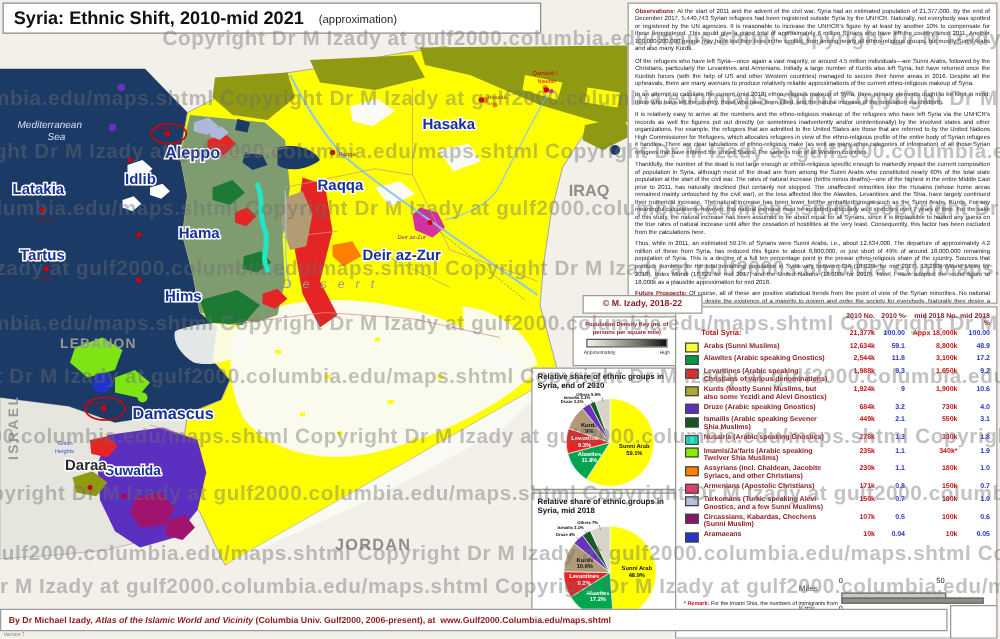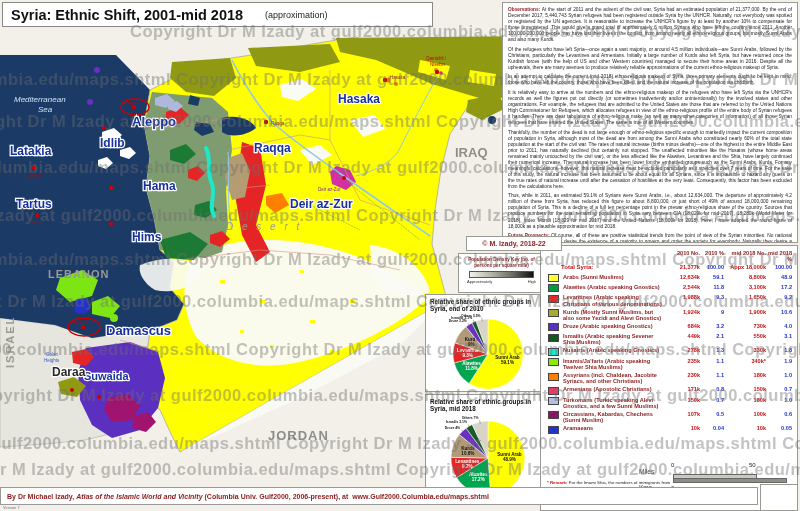--- a/index.html
+++ b/index.html
@@ -3,21 +3,21 @@
 <meta charset="utf-8">
 <style>
   html,body{margin:0;padding:0;background:#fff;}
   body{font-family:"Liberation Sans","DejaVu Sans",sans-serif;}
   #canvas{position:relative;width:800px;height:511px;overflow:hidden;background:#f2f0e9;}
   #map-svg{position:absolute;left:0;top:0;}
   .panel{position:absolute;background:#ffffff;border:1px solid #9a9a94;box-sizing:border-box;}
   
   #title-bar{left:2px;top:2px;width:431px;height:25px;display:flex;align-items:center;padding-left:8px;border:1px solid #888;}
   #title-main{font-size:14.5px;font-weight:bold;color:#111;}
-  #title-suffix{font-size:9px;color:#222;margin-left:22px;}
+  #title-suffix{font-size:9px;color:#222;margin-left:12px;}
   
   #obs{left:502px;top:2px;width:296px;height:241px;padding:4px 5px;overflow:hidden;}
   #obs p{margin:0 0 3.5px 0;font-size:4.8px;line-height:1.26;color:#1a1a1a;text-align:justify;}
   #obs p b.lead{color:#8b1a1a;}
   
   #stamp{left:466px;top:236px;width:96px;height:15px;display:flex;align-items:center;justify-content:center;
          font-size:7px;font-weight:bold;color:#8b1a1a;z-index:5;}
   
   #density{left:458px;top:253px;width:87px;height:40px;padding:3px 4px;z-index:4;}
   #density .dk-title{font-size:4.6px;font-weight:bold;color:#8b1a1a;text-align:center;line-height:1.2;}
@@ -237,21 +237,21 @@
         <text x="124" y="104" fill="#cc0000" font-size="4">Aleppo</text>
         <text x="70" y="324" fill="#cc0000" font-size="3.6">Damascus</text>
       </g>
 
       <text x="46" y="356" font-size="4.5" fill="#3355cc">Golan</text>
       <text x="44" y="362" font-size="4.5" fill="#3355cc">Heights</text>
     </g>
   </svg>
 
   <div id="title-bar" class="panel">
-    <span id="title-main">Syria: Ethnic Shift, 2001-mid 2018</span>
+    <span id="title-main">Syria: Ethnic Shift, 2010-mid 2021</span>
     <span id="title-suffix">(approximation)</span>
   </div>
 
   <div id="obs" class="panel">
       <p><b class="lead">Observations:</b> At the start of 2011 and the advent of the civil war, Syria had an estimated population of 21,377,000. By the end of December 2017, 5,440,743 Syrian refugees had been registered outside Syria by the UNHCR. Naturally, not everybody was spotted or registered by the UN agencies. It is reasonable to increase the UNHCR’s figure by at least by another 10% to compensate for those unregistered. This would give a grand total of approximately 6 million Syrians who have left the country since 2011. Another 100,000-200,000 people may have lost their lives in the conflict, from among nearly all ethno-religious groups, but mostly Sunni Arabs and also many Kurds.</p>
       <p>Of the refugees who have left Syria—once again a vast majority, or around 4.5 million individuals—are Sunni Arabs, followed by the Christians, particularly the Levantines and Armenians. Initially a large number of Kurds also left Syria, but have returned once the Kurdish forces (with the help of US and other Western countries) managed to secure their home areas in 2016. Despite all the upheavals, there are many avenues to produce relatively reliable approximations of the current ethno-religious makeup of Syria.</p>
       <p>In an attempt to calculate the current (mid 2018) ethno-religious makeup of Syria, three primary elements ought to be kept in mind: those who have left the country, those who have been killed, and the natural increase of the population via childbirth.</p>
       <p>It is relatively easy to arrive at the numbers and the ethno-religious makeup of the refugees who have left Syria via the UNHCR’s records as well the figures put out directly (or sometimes inadvertently and/or unintentionally) by the involved states and other organizations. For example, the refugees that are admitted to the United States are those that are referred to by the United Nations High Commissioner for Refugees, which allocates refugees in view of the ethno-religious profile of the entire body of Syrian refugees it handles. There are clear tabulations of ethno-religious make (as well as many other categories of information) of all those Syrian refugees that have entered the United States. The same is true of all Western countries.</p>
       <p>Thankfully, the number of the dead is not large enough or ethno-religious specific enough to markedly impact the current composition of population in Syria, although most of the dead are from among the Sunni Arabs who constituted nearly 60% of the total state population at the start of the civil war. The rates of natural increase (births minus deaths)—one of the highest in the entire Middle East prior to 2011, has naturally declined (but certainly not stopped. The unaffected minorities like the Husains (whose home areas remained mainly untouched by the civil war), or the less affected like the Alawites, Levantines and the Shia, have largely continued their numerical increase. The natural increase has been lower for the embattled groups such as the Sunni Arabs, Kurds. For any meaningful calculations, however, this natural increase must be included particularly as it stretches over 7 years of time. For the sake of this study, the natural increase has been assumed to be about equal for all Syrians, since it is implausible to hazard any guess on the true rates of natural increase until after the cessation of hostilities at the very least. Consequently, this factor has been excluded from the calculations here.</p>
       <p>Thus, while in 2011, an estimated 59.1% of Syrians were Sunni Arabs, i.e., about 12,634,000. The departure of approximately 4.2 million of these from Syria, has reduced this figure to about 8,800,000, or just short of 49% of around 18,000,000 remaining population of Syria. This is a decline of a full ten percentage point in the prewar ethno-religious share of the country. Sources that produce numbers for the total remaining population in Syria vary between CIA (18,029k for mid 2017), 18,280k (World Meter for 2018), Index Mundi (18,329 for mid 2017) and the United Nations (18,000k for 2018). Here, I have adopted the round figure of 18,000k as a plausible approximation for mid 2018.</p>

